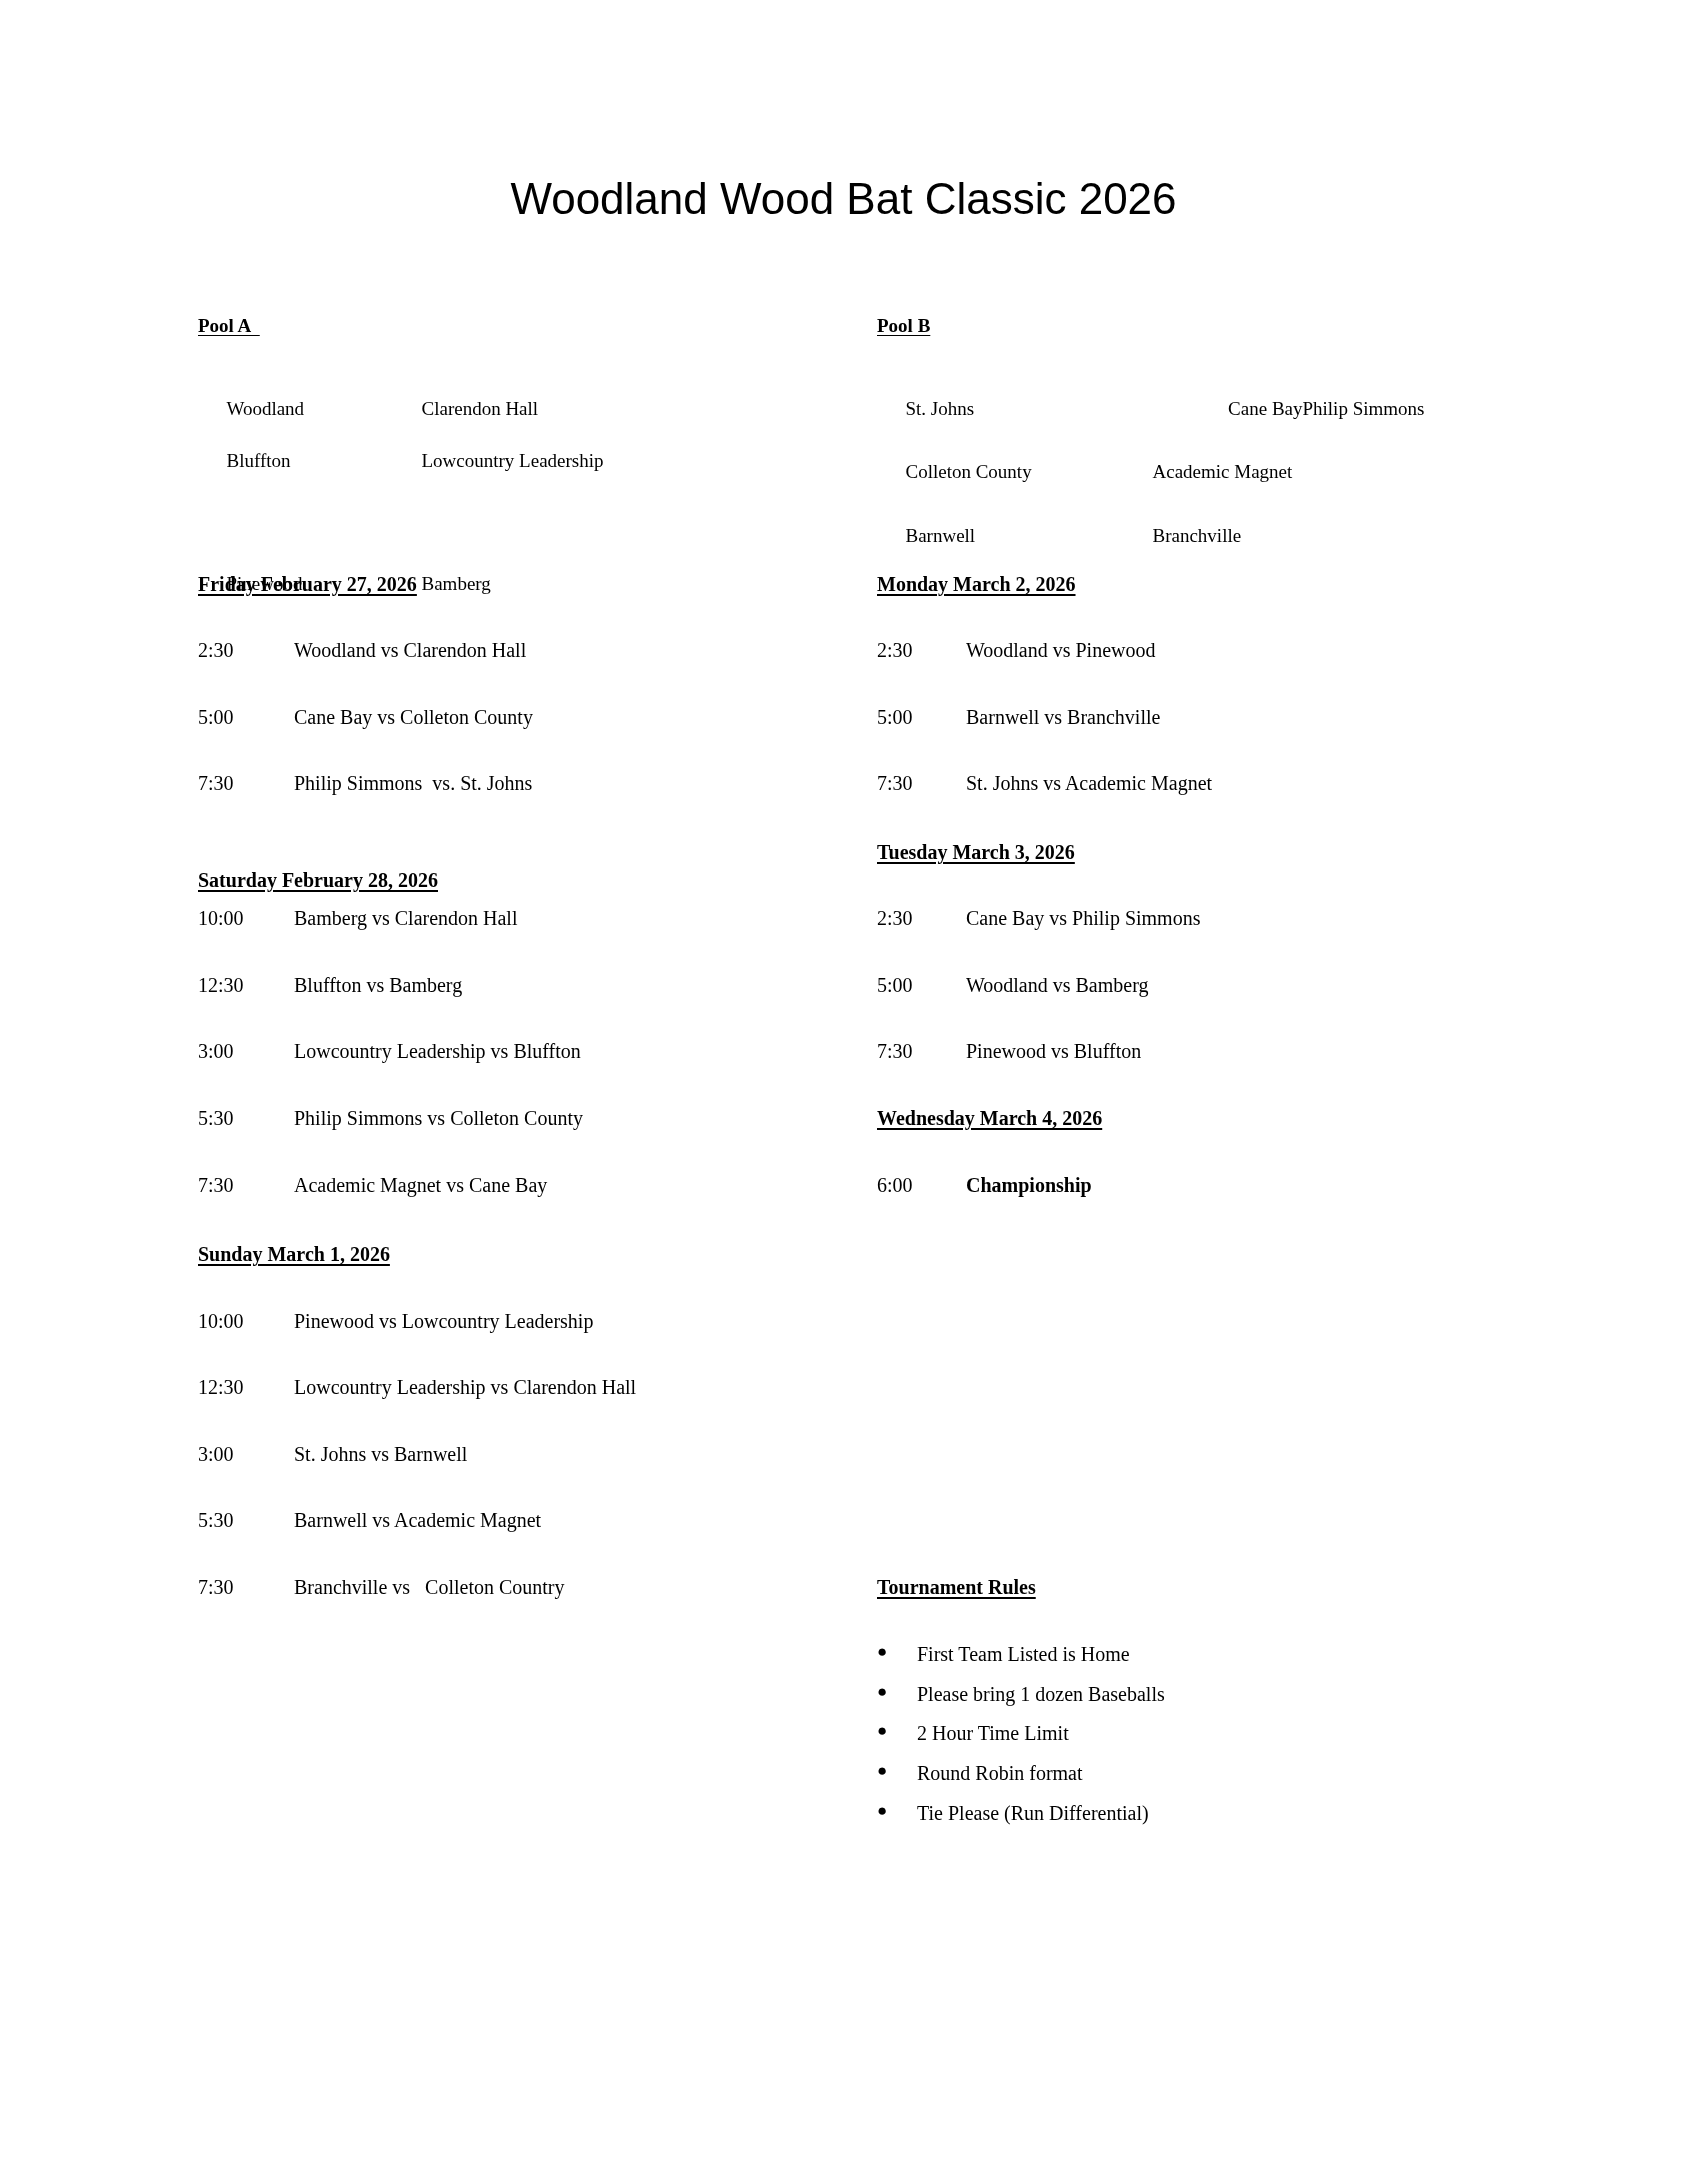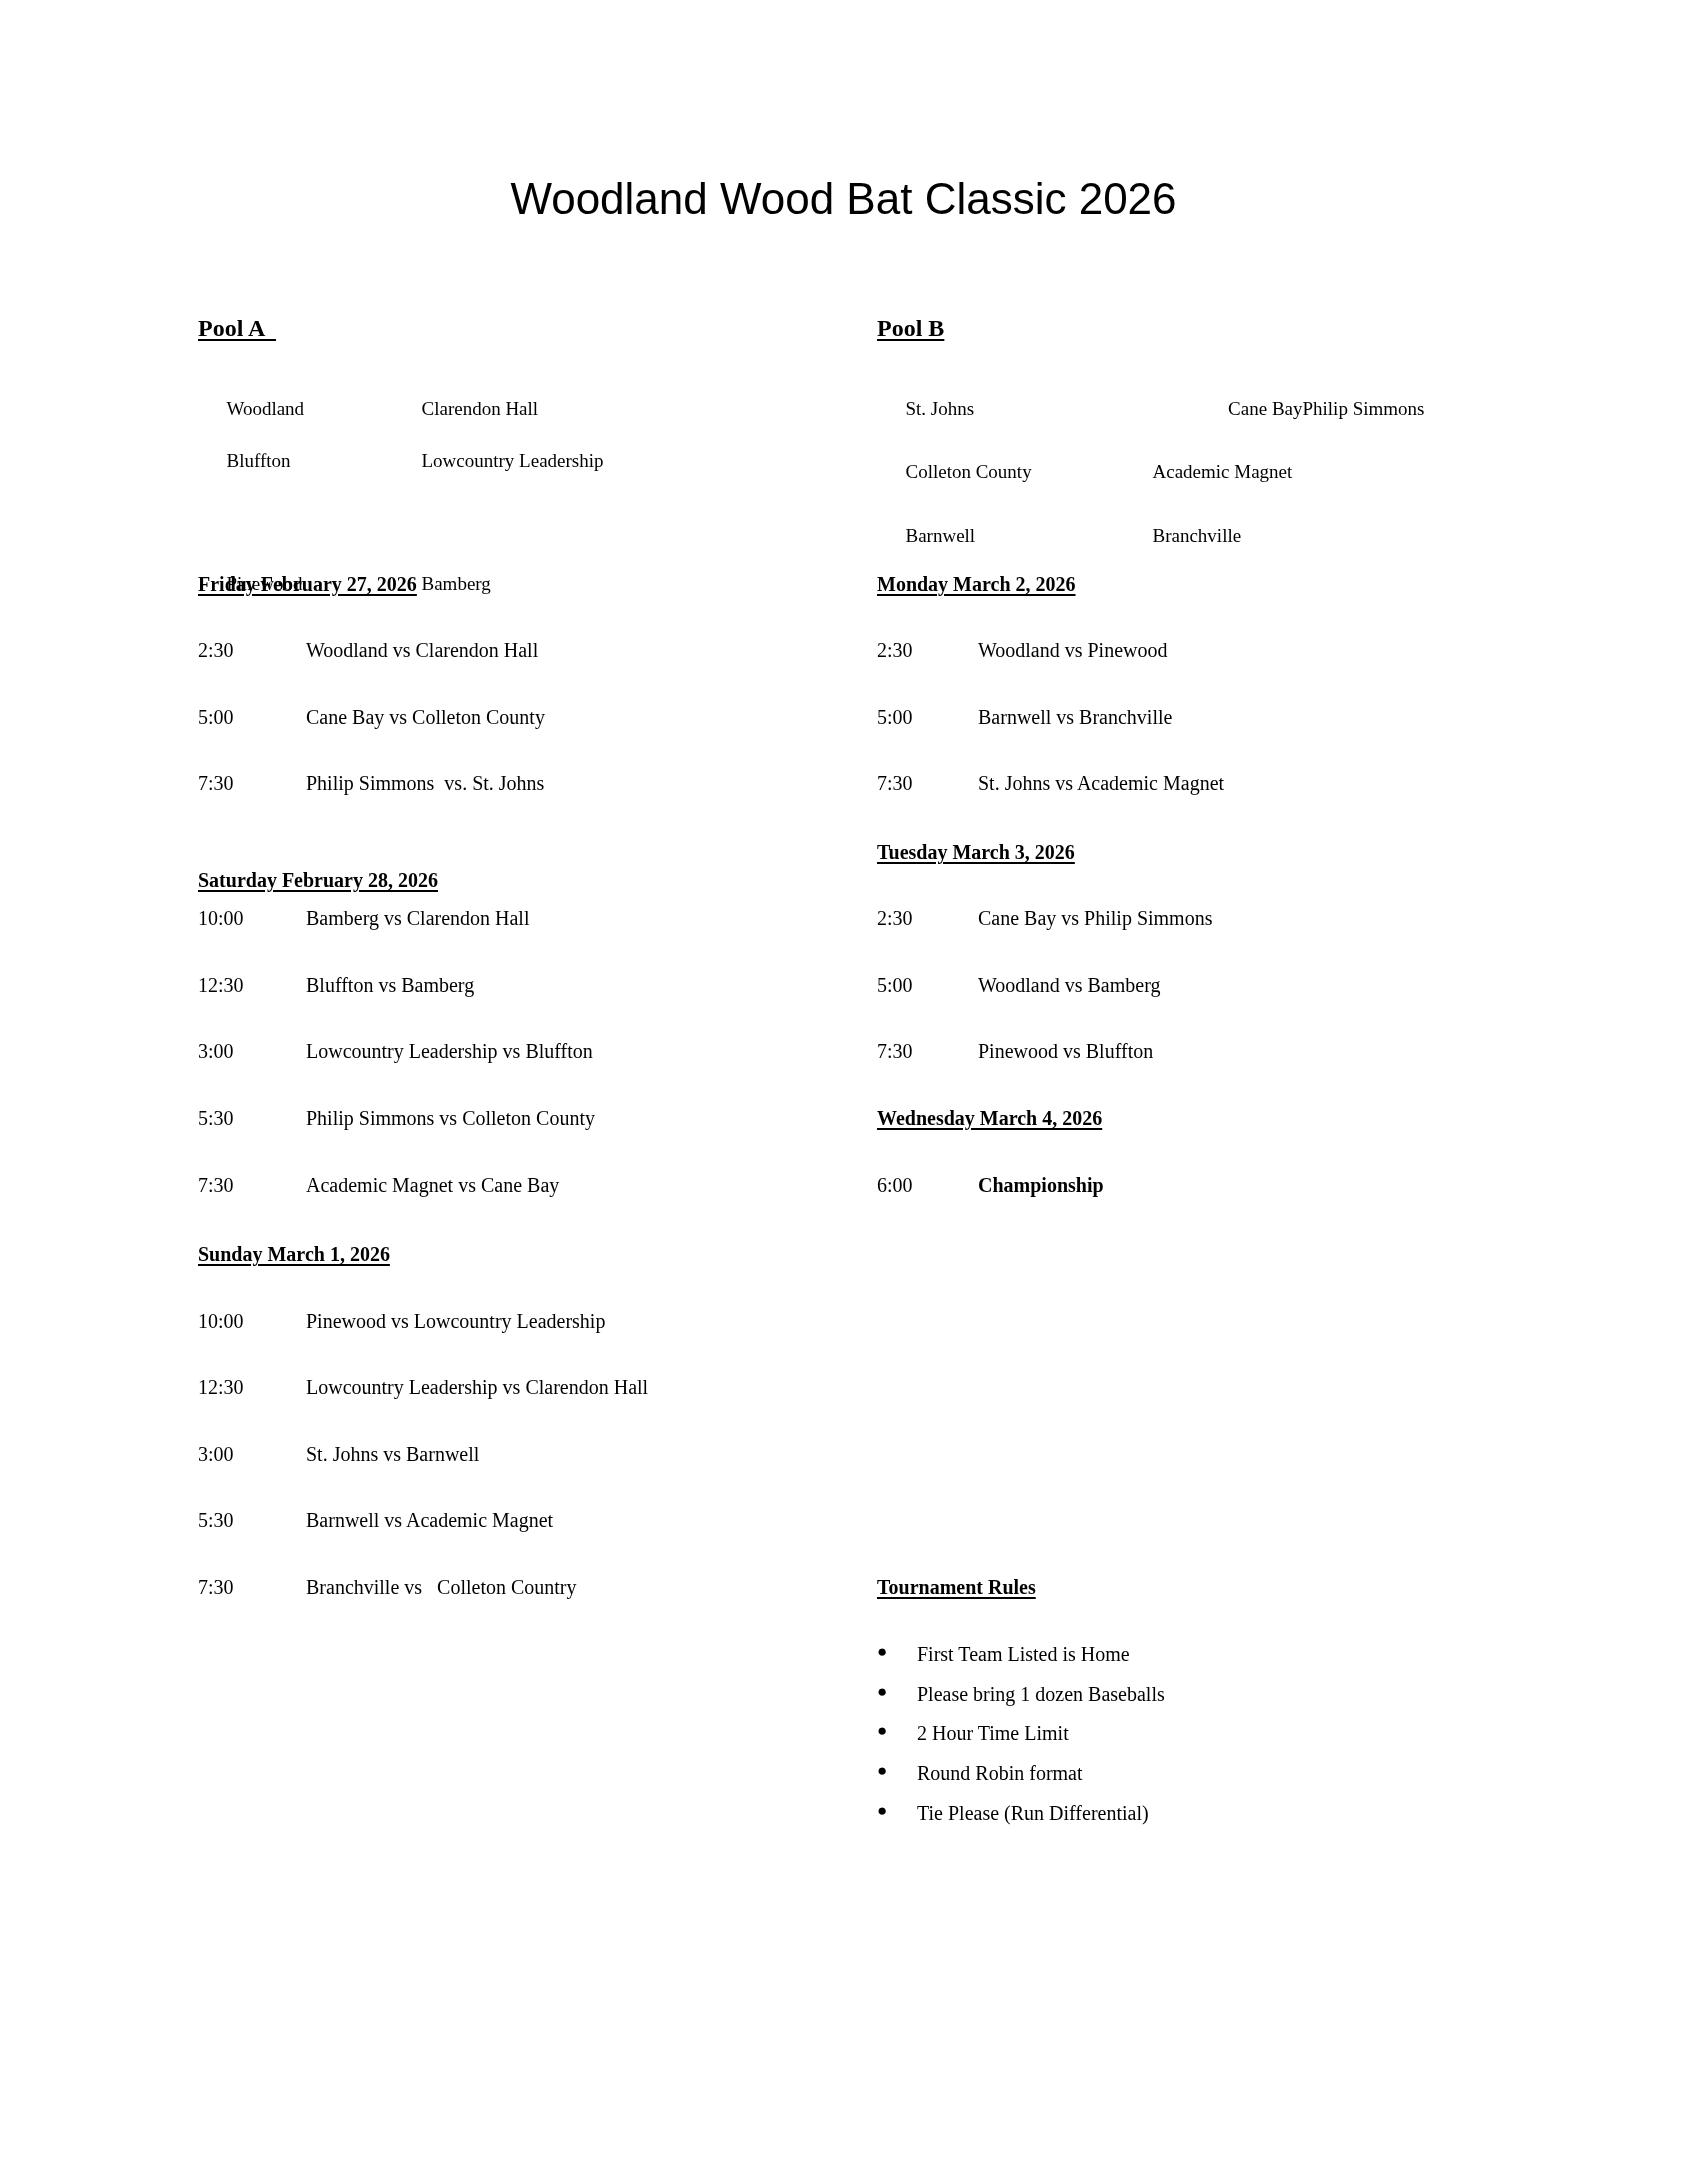--- a/index.html
+++ b/index.html
@@ -37,21 +37,21 @@
   .col {
     position: absolute;
     top: 0;
   }
   .col-left  { left: 198px;  width: 662px; }
   .col-right { left: 877px; width: 728px; }
 
   
   .pool-head {
     position: absolute;
-    font-size: 24px;
+    font-size: 19px;
     font-weight: bold;
     text-decoration: underline;
     text-underline-offset: 3.3px;
     white-space: pre;
     line-height: 1;
   }
   .pool-row {
     position: absolute;
     font-size: 19px;
     white-space: pre;
@@ -83,21 +83,20 @@
   .game-time {
     position: absolute;
     left: 0;
     top: 0;
     white-space: pre;
   }
   .game-match {
     position: absolute;
     top: 0;
     white-space: pre;
-    margin-left: 12px;
   }
   .col-left  .game-match { left: 96px; }
   .col-right .game-match { left: 89px; }
   .game-match.bold { font-weight: bold; }
 
   
   .rules-head {
     position: absolute;
     font-size: 20px;
     font-weight: bold;

